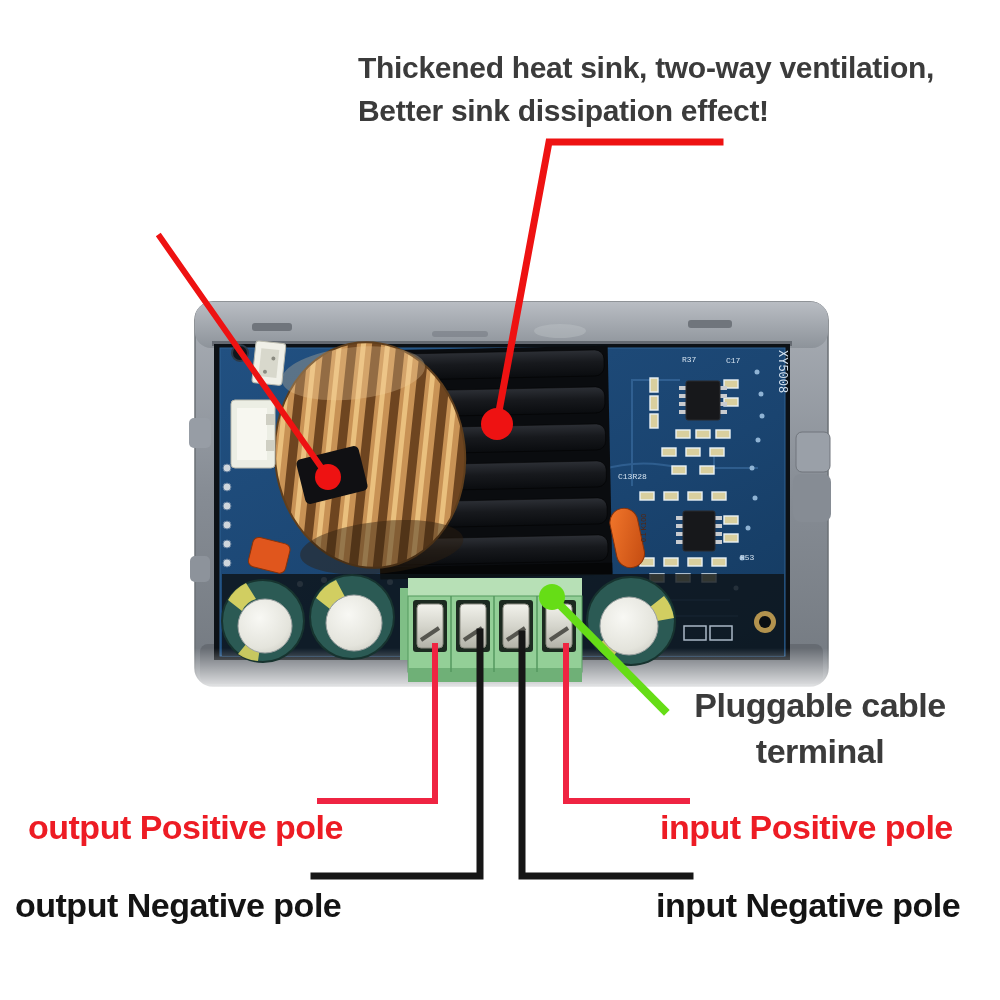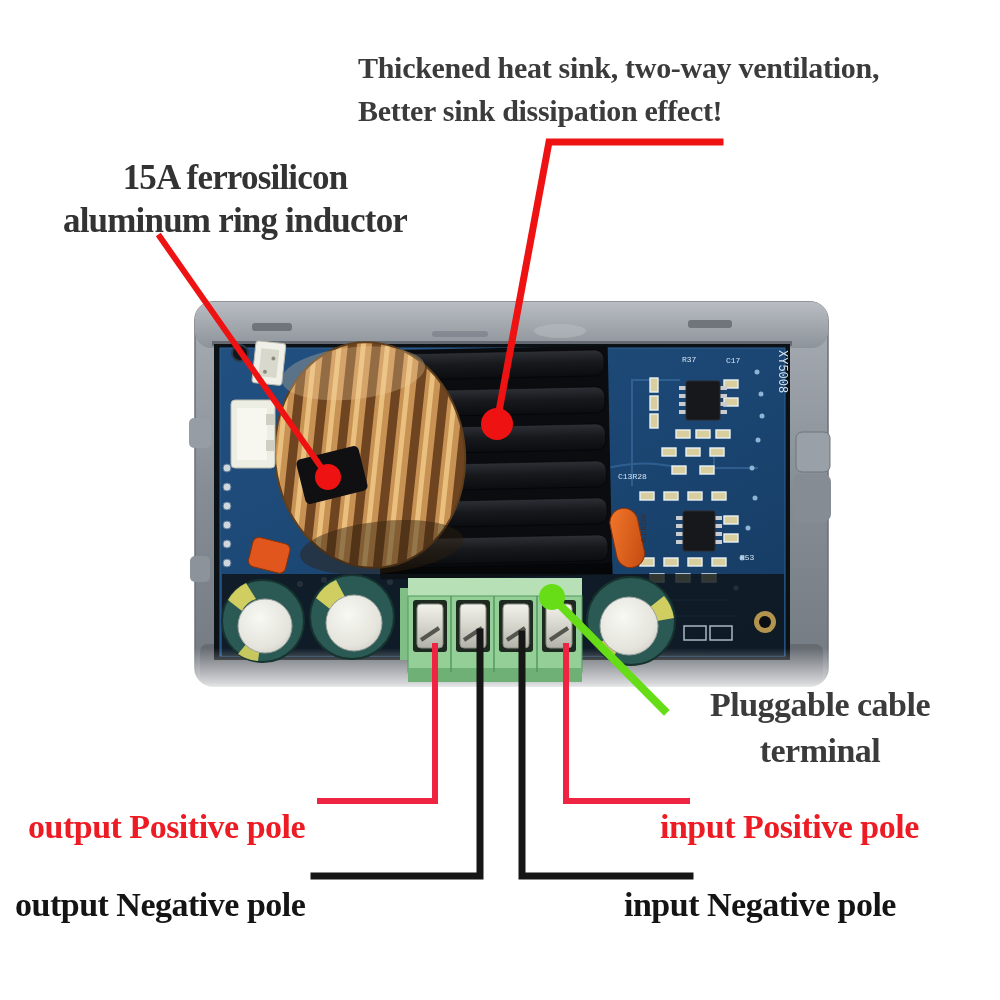--- a/index.html
+++ b/index.html
@@ -1,40 +1,40 @@
 <!DOCTYPE html>
 <html><head>
 <meta charset="utf-8">
 <style>
   html,body{margin:0;padding:0;background:#ffffff;}
   .stage{
     position:relative;width:1000px;height:1000px;background:#ffffff;overflow:hidden;
     font-family:"Liberation Sans", sans-serif;
   }
   .stage svg{position:absolute;left:0;top:0;}
-  .ann{position:absolute;white-space:nowrap;font-family:Liberation Serif, serif;}
+  .ann{position:absolute;white-space:nowrap;}
   .ann-heatsink{
     left:358px;top:46px;font-size:30px;line-height:43px;font-weight:700;
     color:#3b3b3b;letter-spacing:-0.3px;text-align:left;
   }
   .ann-inductor{
     left:5px;top:156px;width:460px;font-size:35px;line-height:43px;font-weight:700;
     color:#333333;letter-spacing:-0.8px;text-align:center;
   }
   .ann-terminal{
     left:655px;top:682px;width:330px;font-size:34px;line-height:46px;font-weight:700;
     color:#3b3b3b;letter-spacing:-0.5px;text-align:center;
   }
   .pole{font-size:34px;font-weight:700;letter-spacing:-0.5px;}
   .pole-red{color:#ed1c24;}
   .pole-dark{color:#141414;}
   .out-pos{left:28px;top:808px;}
   .out-neg{left:15px;top:886px;}
   .in-pos{left:660px;top:808px;}
-  .in-neg{left:624px;top:886px;}
+  .in-neg{left:656px;top:886px;}
 </style>
 </head>
 <body>
 
 <div class="stage">
 
   <svg width="1000" height="1000" viewBox="0 0 1000 1000">
     <defs>
       <linearGradient id="caseGrad" x1="0" y1="0" x2="0" y2="1">
         <stop offset="0" stop-color="#aaafb6"></stop>
@@ -312,24 +312,20 @@
       <line x1="552" y1="597" x2="664" y2="710" stroke="#66dd16" stroke-width="8"></line>
       <circle cx="552" cy="597" r="13" fill="#66dd16" stroke="none"></circle>
     </g>
   </svg>
 
   <div class="ann ann-heatsink">
     <div>Thickened heat sink, two-way ventilation,</div>
     <div>Better sink dissipation effect!</div>
   </div>
 
-  <div class="ann ann-inductor">
-    <div>15A ferrosilicon</div>
-    <div>aluminum ring inductor</div>
-  </div>
 
   <div class="ann ann-terminal">
     <div>Pluggable cable</div>
     <div>terminal</div>
   </div>
 
   <div class="ann pole pole-red out-pos">output Positive pole</div>
   <div class="ann pole pole-red in-pos">input Positive pole</div>
   <div class="ann pole pole-dark out-neg">output Negative pole</div>
   <div class="ann pole pole-dark in-neg">input Negative pole</div>

